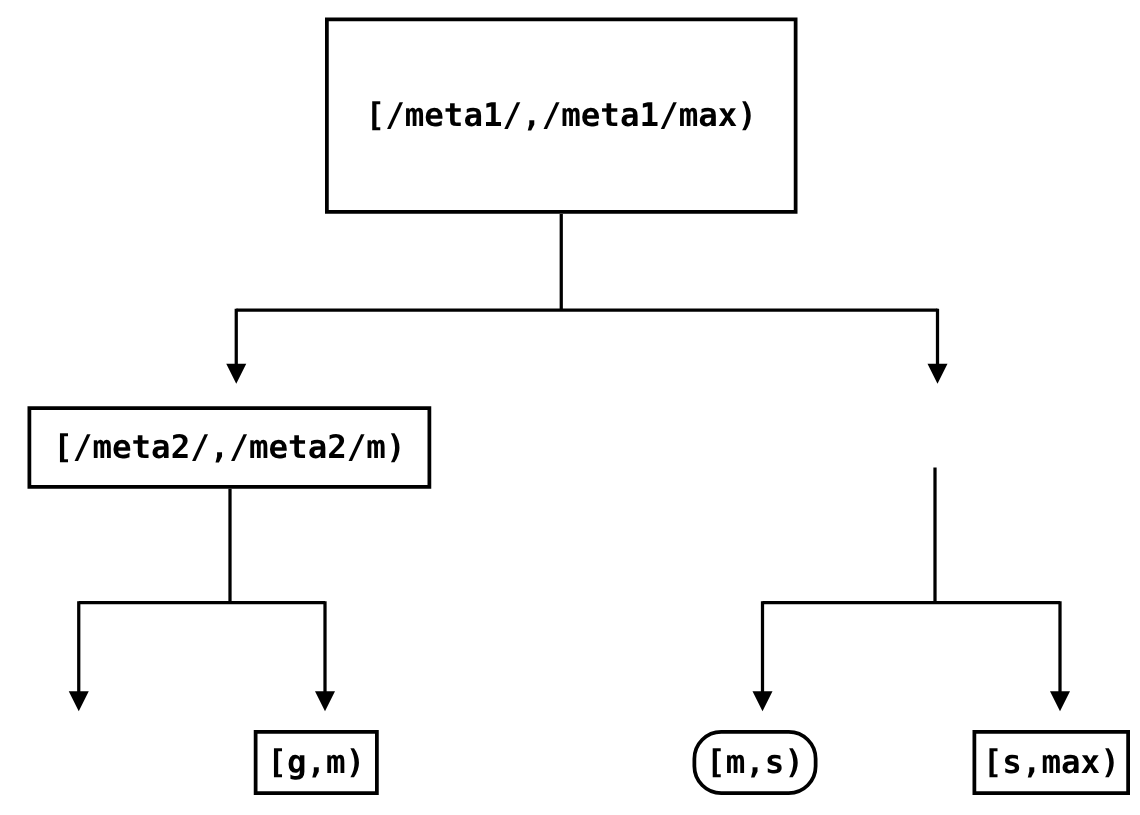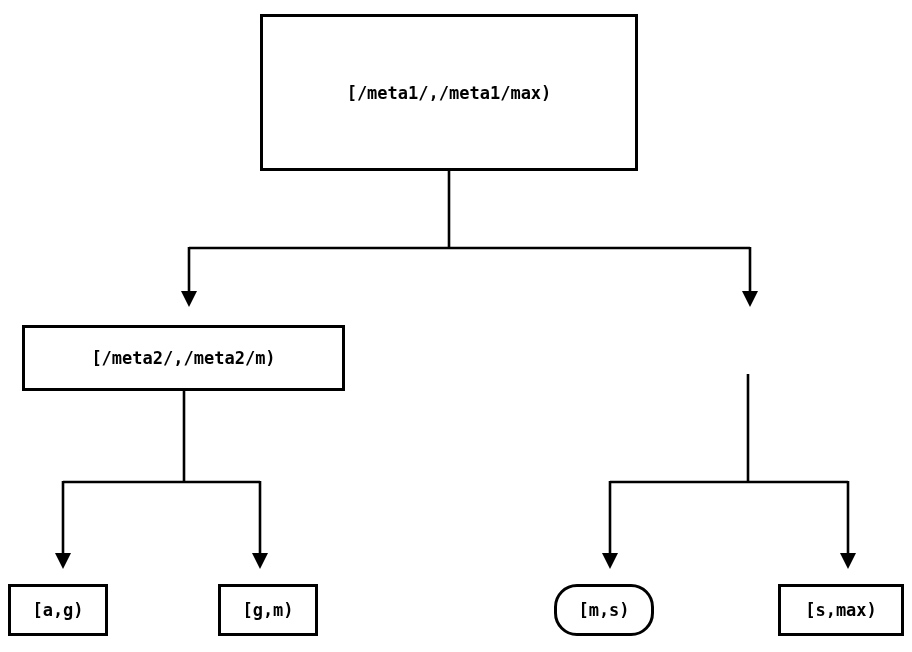--- a/index.html
+++ b/index.html
@@ -32,30 +32,30 @@
   }
   .node {
     position: absolute;
     box-sizing: border-box;
     border: 3px solid #000000;
     background: #ffffff;
     display: flex;
     align-items: center;
     justify-content: center;
     font-weight: bold;
-    font-size: 17px;
+    font-size: 26px;
     color: #000000;
     white-space: nowrap;
     letter-spacing: 0px;
   }
   .node-root  { left: 260px; top: 14px;  width: 378px; height: 157px; }
   .node-left  { left: 22px;  top: 325px; width: 323px; height: 66px; }
   .node-right { left: 582px; top: 325px; width: 322px; height: 49px; }
   .leaf-ag    { left: 8px;   top: 584px; width: 100px; height: 52px; }
-  .leaf-gm    { left: 218px; top: 584px; width: 100px; height: 52px; }
+  .leaf-gm    { left: 203px; top: 584px; width: 100px; height: 52px; }
   .leaf-ms    { left: 554px; top: 584px; width: 100px; height: 52px; border-radius: 23px; }
   .leaf-smax  { left: 778px; top: 584px; width: 126px; height: 52px; }
 </style>
 </head>
 <body>
 
 <div class="canvas">
 
   <svg class="connectors" viewBox="0 0 912 652" xmlns="http://www.w3.org/2000/svg">
 
@@ -79,21 +79,20 @@
     <polygon points="602,553 618,553 610,569"></polygon>
     <line x1="848" y1="481" x2="848" y2="554"></line>
     <polygon points="840,553 856,553 848,569"></polygon>
   </svg>
 
   <div class="node node-root">[/meta1/,/meta1/max)</div>
 
   <div class="node node-left">[/meta2/,/meta2/m)</div>
 
 
-  <div class="node leaf-ag">[a,g)</div>
 
   <div class="node leaf-gm">[g,m)</div>
 
   <div class="node leaf-ms">[m,s)</div>
 
   <div class="node leaf-smax">[s,max)</div>
 
 </div>
 
 </body></html>

